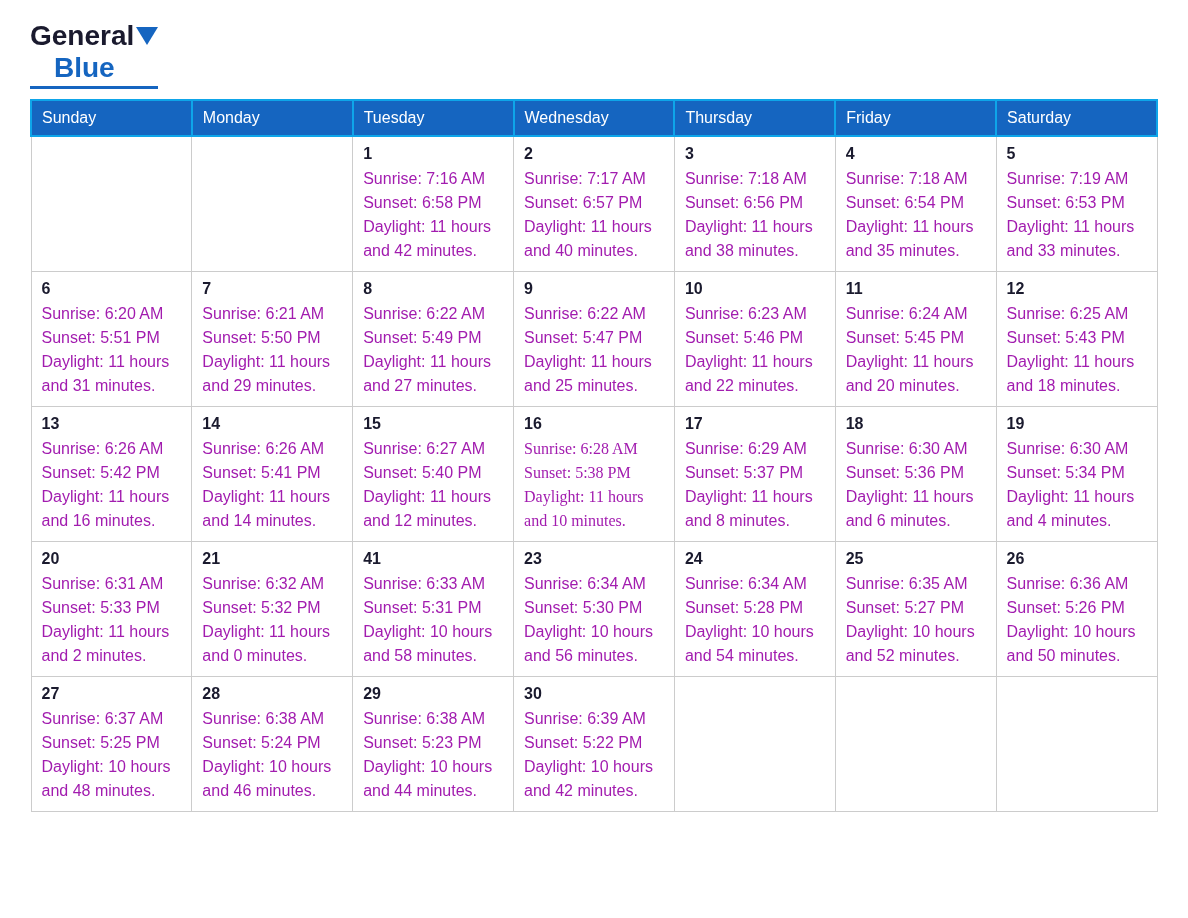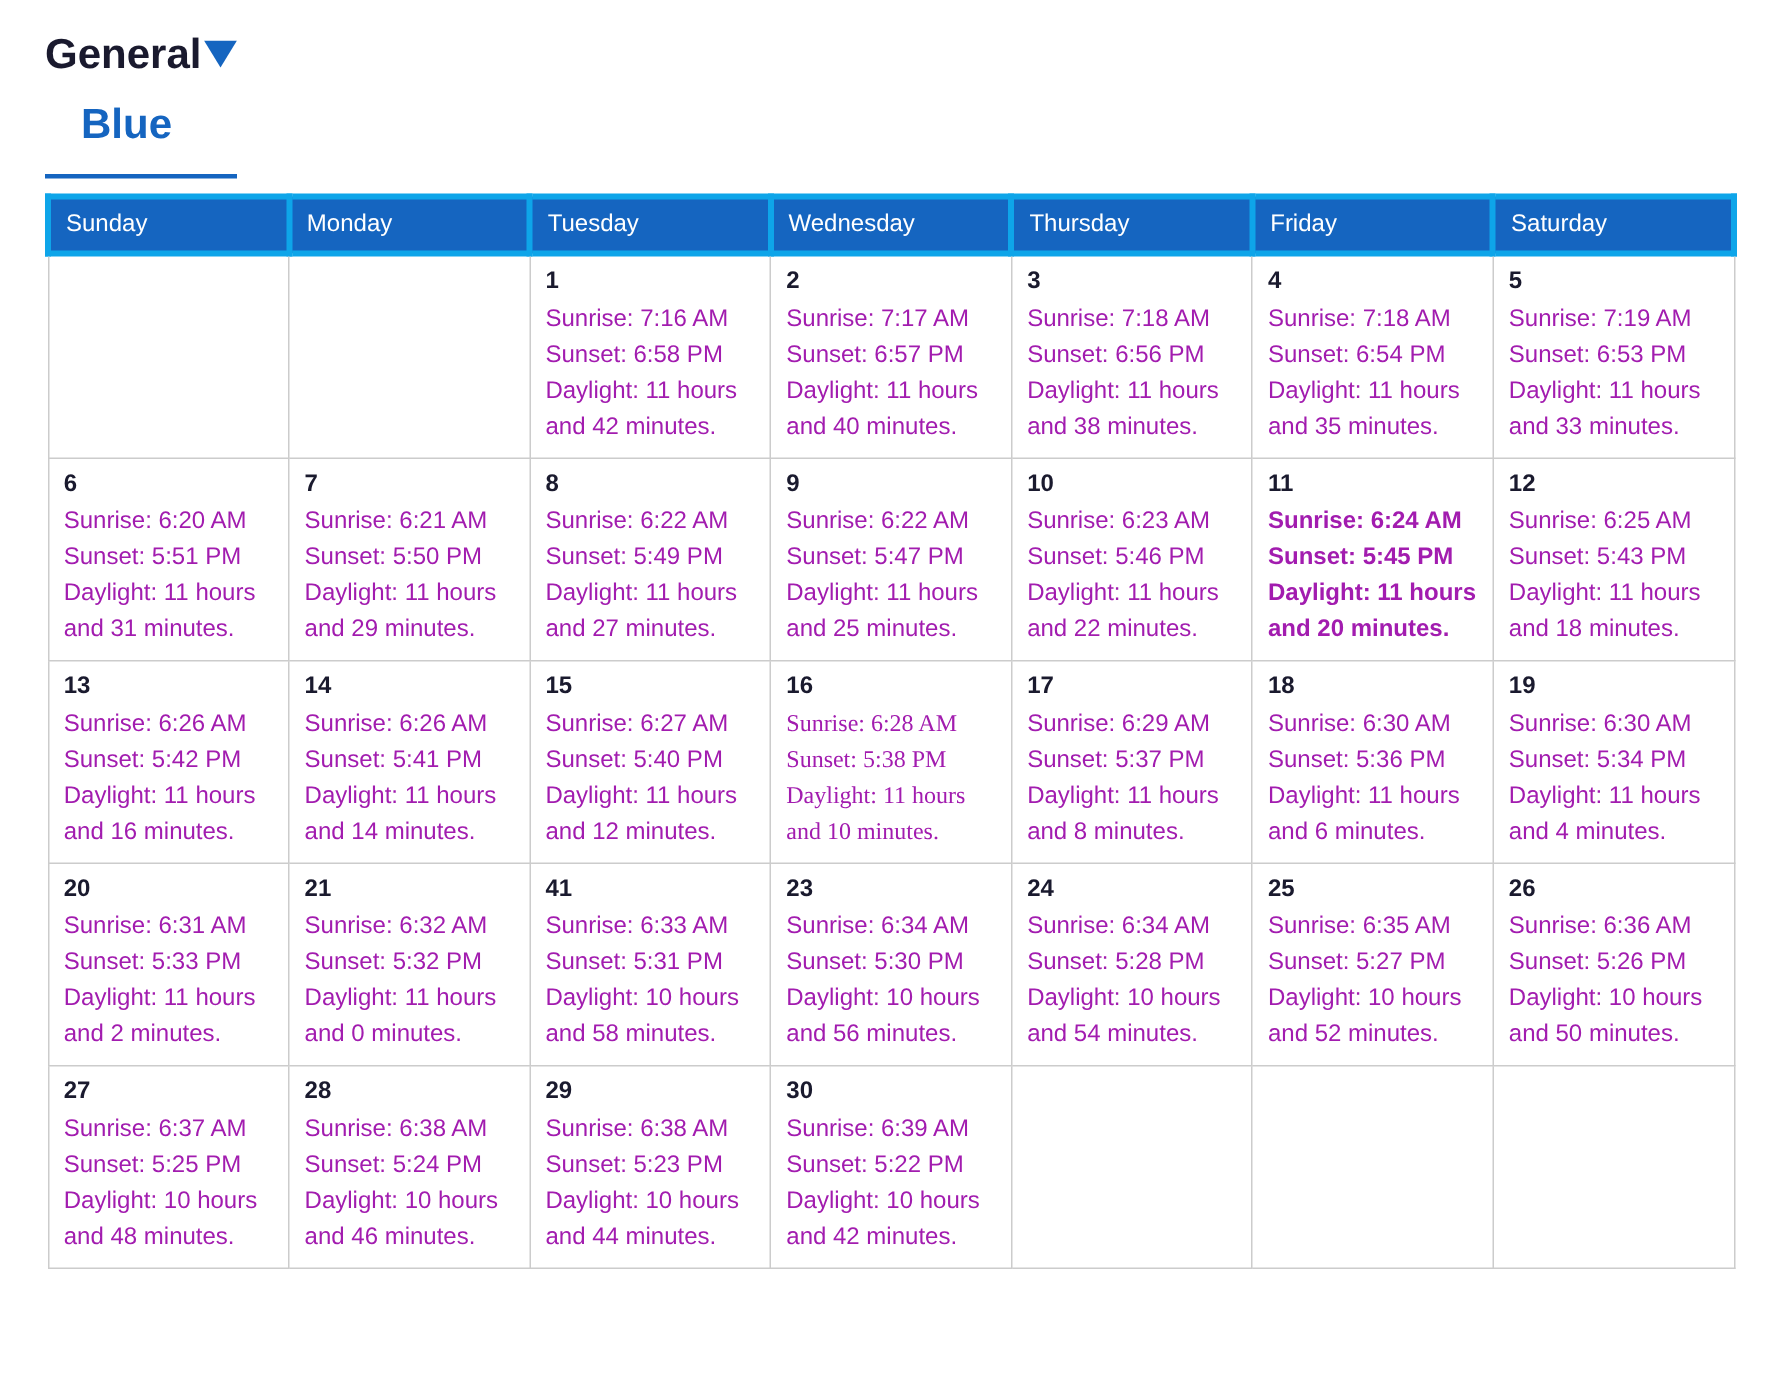--- a/index.html
+++ b/index.html
@@ -13,21 +13,20 @@
     .header {
       display: flex;
       justify-content: space-between;
       align-items: flex-start;
       margin-bottom: 10px;
     }
     .logo {
       display: flex;
       flex-direction: column;
       align-items: flex-start;
-      gap: 15px;
     }
     .logo-text {
       display: flex;
       align-items: center;
       gap: 0;
     }
     .logo-general {
       font-size: 28px;
       font-weight: bold;
       color: #1a1a2e;
@@ -62,21 +61,21 @@
       border-collapse: collapse;
       margin-top: 10px;
     }
     .calendar th {
       background: #1565c0;
       color: #fff;
       padding: 8px 10px;
       text-align: left;
       font-size: 16px;
       font-weight: normal;
-      border: 4px solid #0ea5e9;
+      border: 2px solid #0ea5e9;
     }
     .calendar td {
       border: 1px solid #ccc;
       vertical-align: top;
       padding: 8px 10px;
       width: 14.28%;
       min-height: 100px;
     }
     .day-number {
       font-size: 16px;
@@ -201,21 +200,21 @@
         </td>
         <td>
           <span class="day-number">10</span>
           <div class="day-info" style="white-space: pre-line;">Sunrise: 6:23 AM
 Sunset: 5:46 PM
 Daylight: 11 hours
 and 22 minutes.</div>
         </td>
         <td>
           <span class="day-number">11</span>
-          <div class="day-info" style="white-space: pre-line; font-weight: bold;">Sunrise: 6:24 AM
+          <div class="day-info" style="white-space: pre-line;">Sunrise: 6:24 AM
 Sunset: 5:45 PM
 Daylight: 11 hours
 and 20 minutes.</div>
         </td>
         <td>
           <span class="day-number">12</span>
           <div class="day-info" style="white-space: pre-line;">Sunrise: 6:25 AM
 Sunset: 5:43 PM
 Daylight: 11 hours
 and 18 minutes.</div>

